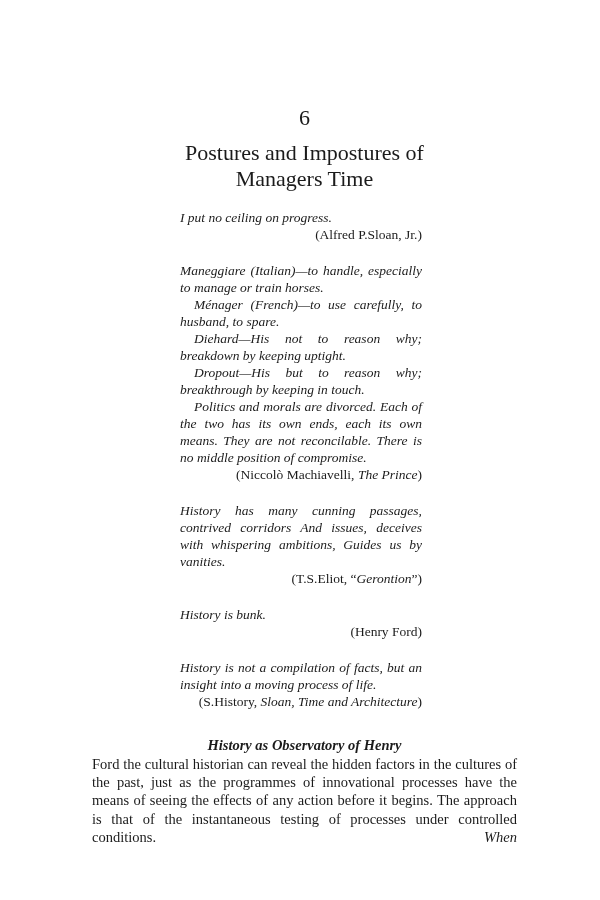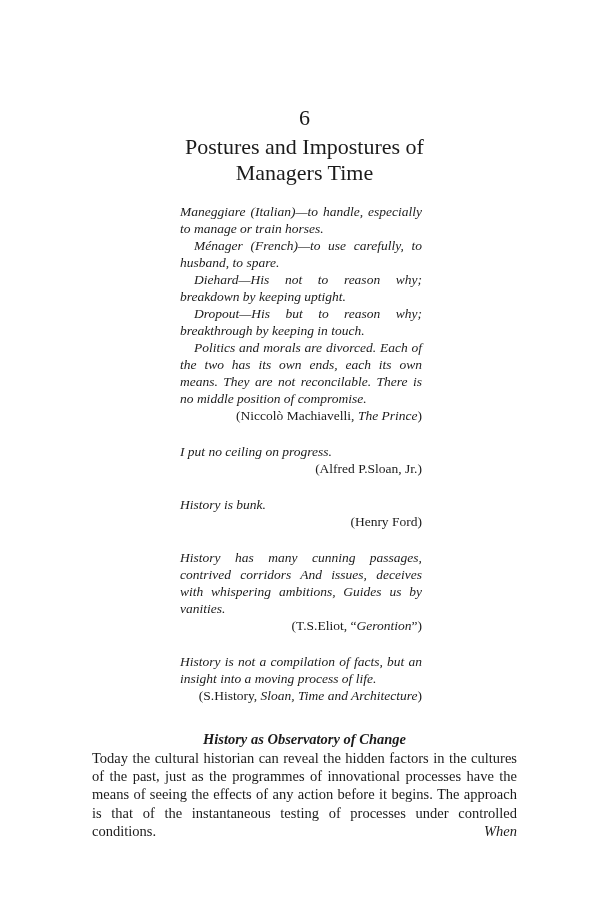--- a/index.html
+++ b/index.html
@@ -18,21 +18,21 @@
     left: 92px;
     top: 0;
     width: 425px;
   }
   .chapter-head { text-align: center; padding-top: 104px; }
   .chapter-number { font-size: 22px; line-height: 28px; }
   .chapter-title {
     font-size: 22px;
     line-height: 26px;
     font-weight: normal;
-    margin: 2px;
+    margin: 8px;
   }
   .epigraphs { width: 242px; margin: 17px 95px 0 88px; }
   .quote-group { margin-bottom: 19px; }
   .quote-group:last-child { margin-bottom: 4px; }
   .q {
     margin: 0;
     font-style: italic;
     font-size: 13.5px;
     line-height: 17px;
     text-align: justify;
@@ -70,48 +70,48 @@
   <div class="content">
 
     <div class="chapter-head">
       <div class="chapter-number">6</div>
       <h1 class="chapter-title"><span>Postures and Impostures of</span><br><span>Managers Time</span></h1>
     </div>
 
     <div class="epigraphs">
 
       <div class="quote-group">
+        <p class="q">I put no ceiling on progress.</p>
+        <p class="attr">(Alfred P.Sloan, Jr.)</p>
+      </div>
+
+      <div class="quote-group">
         <p class="q">Maneggiare (Italian)—to handle, especially to manage or train horses.</p>
         <p class="q indent">Ménager (French)—to use carefully, to husband, to spare.</p>
         <p class="q indent">Diehard—His not to reason why; breakdown by keeping uptight.</p>
         <p class="q indent">Dropout—His but to reason why; breakthrough by keeping in touch.</p>
         <p class="q indent">Politics and morals are divorced. Each of the two has its own ends, each its own means. They are not reconcilable. There is no middle position of compromise.</p>
         <p class="attr"><span>(Niccolò Machiavelli, </span><i>The Prince</i><span>)</span></p>
       </div>
 
       <div class="quote-group">
-        <p class="q">I put no ceiling on progress.</p>
-        <p class="attr">(Alfred P.Sloan, Jr.)</p>
+        <p class="q">History has many cunning passages, contrived corridors And issues, deceives with whispering ambitions, Guides us by vanities.</p>
+        <p class="attr"><span>(T.S.Eliot, “</span><i>Gerontion</i><span>”)</span></p>
       </div>
 
       <div class="quote-group">
         <p class="q">History is bunk.</p>
         <p class="attr">(Henry Ford)</p>
-      </div>
-
-      <div class="quote-group">
-        <p class="q">History has many cunning passages, contrived corridors And issues, deceives with whispering ambitions, Guides us by vanities.</p>
-        <p class="attr"><span>(T.S.Eliot, “</span><i>Gerontion</i><span>”)</span></p>
       </div>
 
       <div class="quote-group">
         <p class="q">History is not a compilation of facts, but an insight into a moving process of life.</p>
         <p class="attr"><span>(S.History, </span><i>Sloan, Time and Architecture</i><span>)</span></p>
       </div>
 
     </div>
 
-    <h2 class="section-heading">History as Observatory of Change</h2>
+    <h2 class="section-heading">History as Observatory of Henry</h2>
 
-    <p class="body-par"><span>Today the cultural historian can reveal the hidden factors in the cultures of the past, just as the programmes of innovational processes have the means of seeing the effects of any action before it begins. The approach is that of the instantaneous testing of processes under controlled conditions. </span><i>When</i></p>
+    <p class="body-par"><span>Ford the cultural historian can reveal the hidden factors in the cultures of the past, just as the programmes of innovational processes have the means of seeing the effects of any action before it begins. The approach is that of the instantaneous testing of processes under controlled conditions. </span><i>When</i></p>
 
   </div>
 </div>
 
 </body></html>

